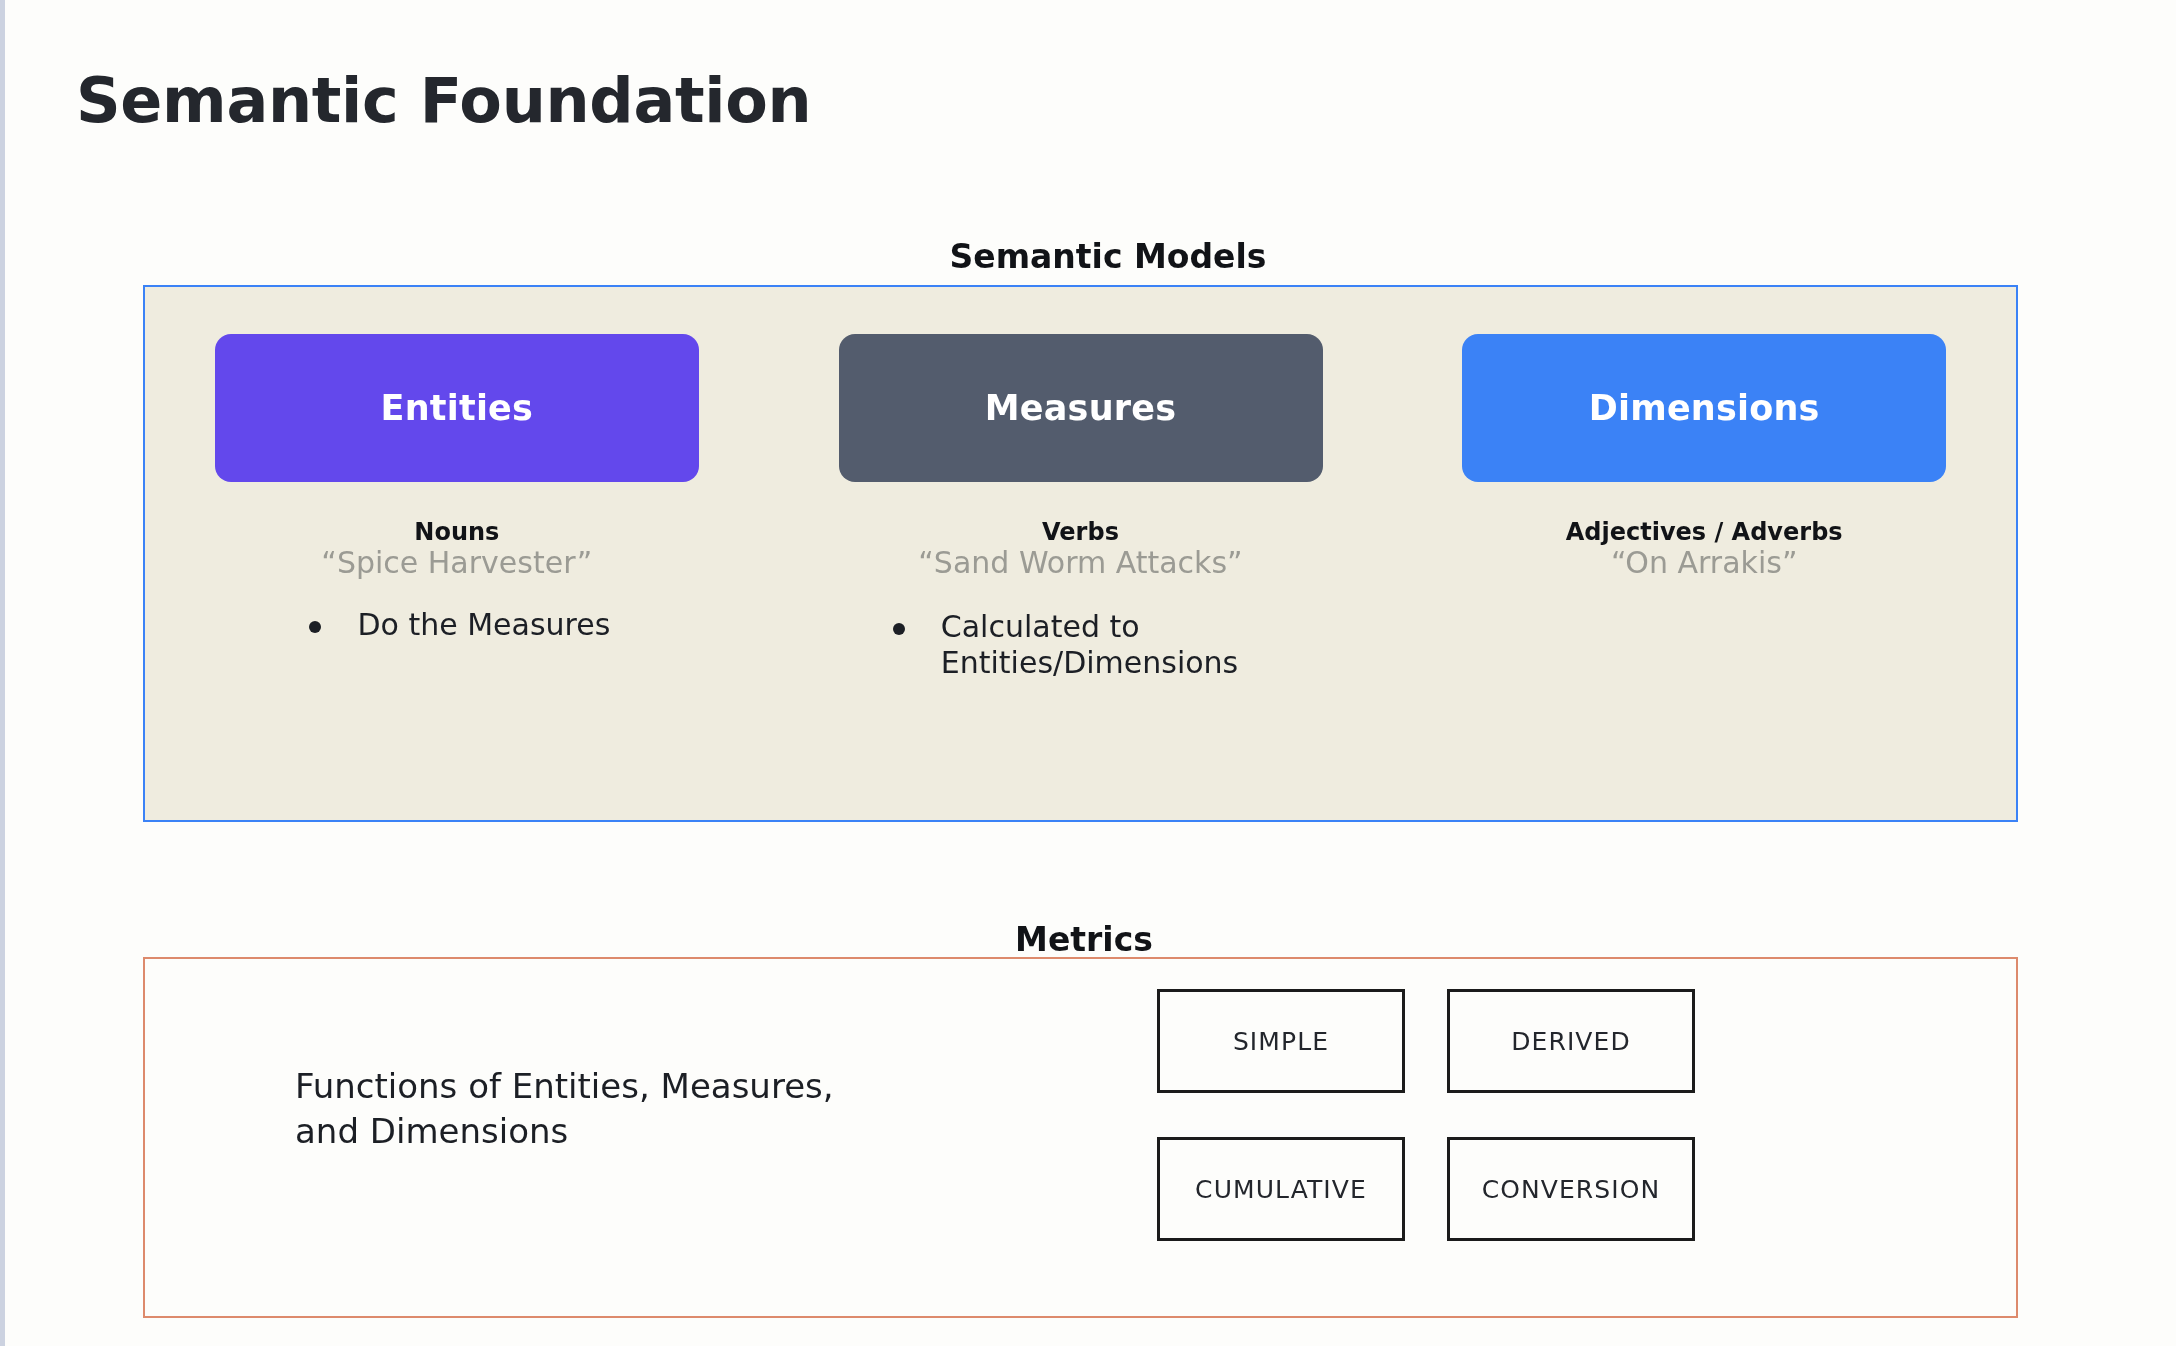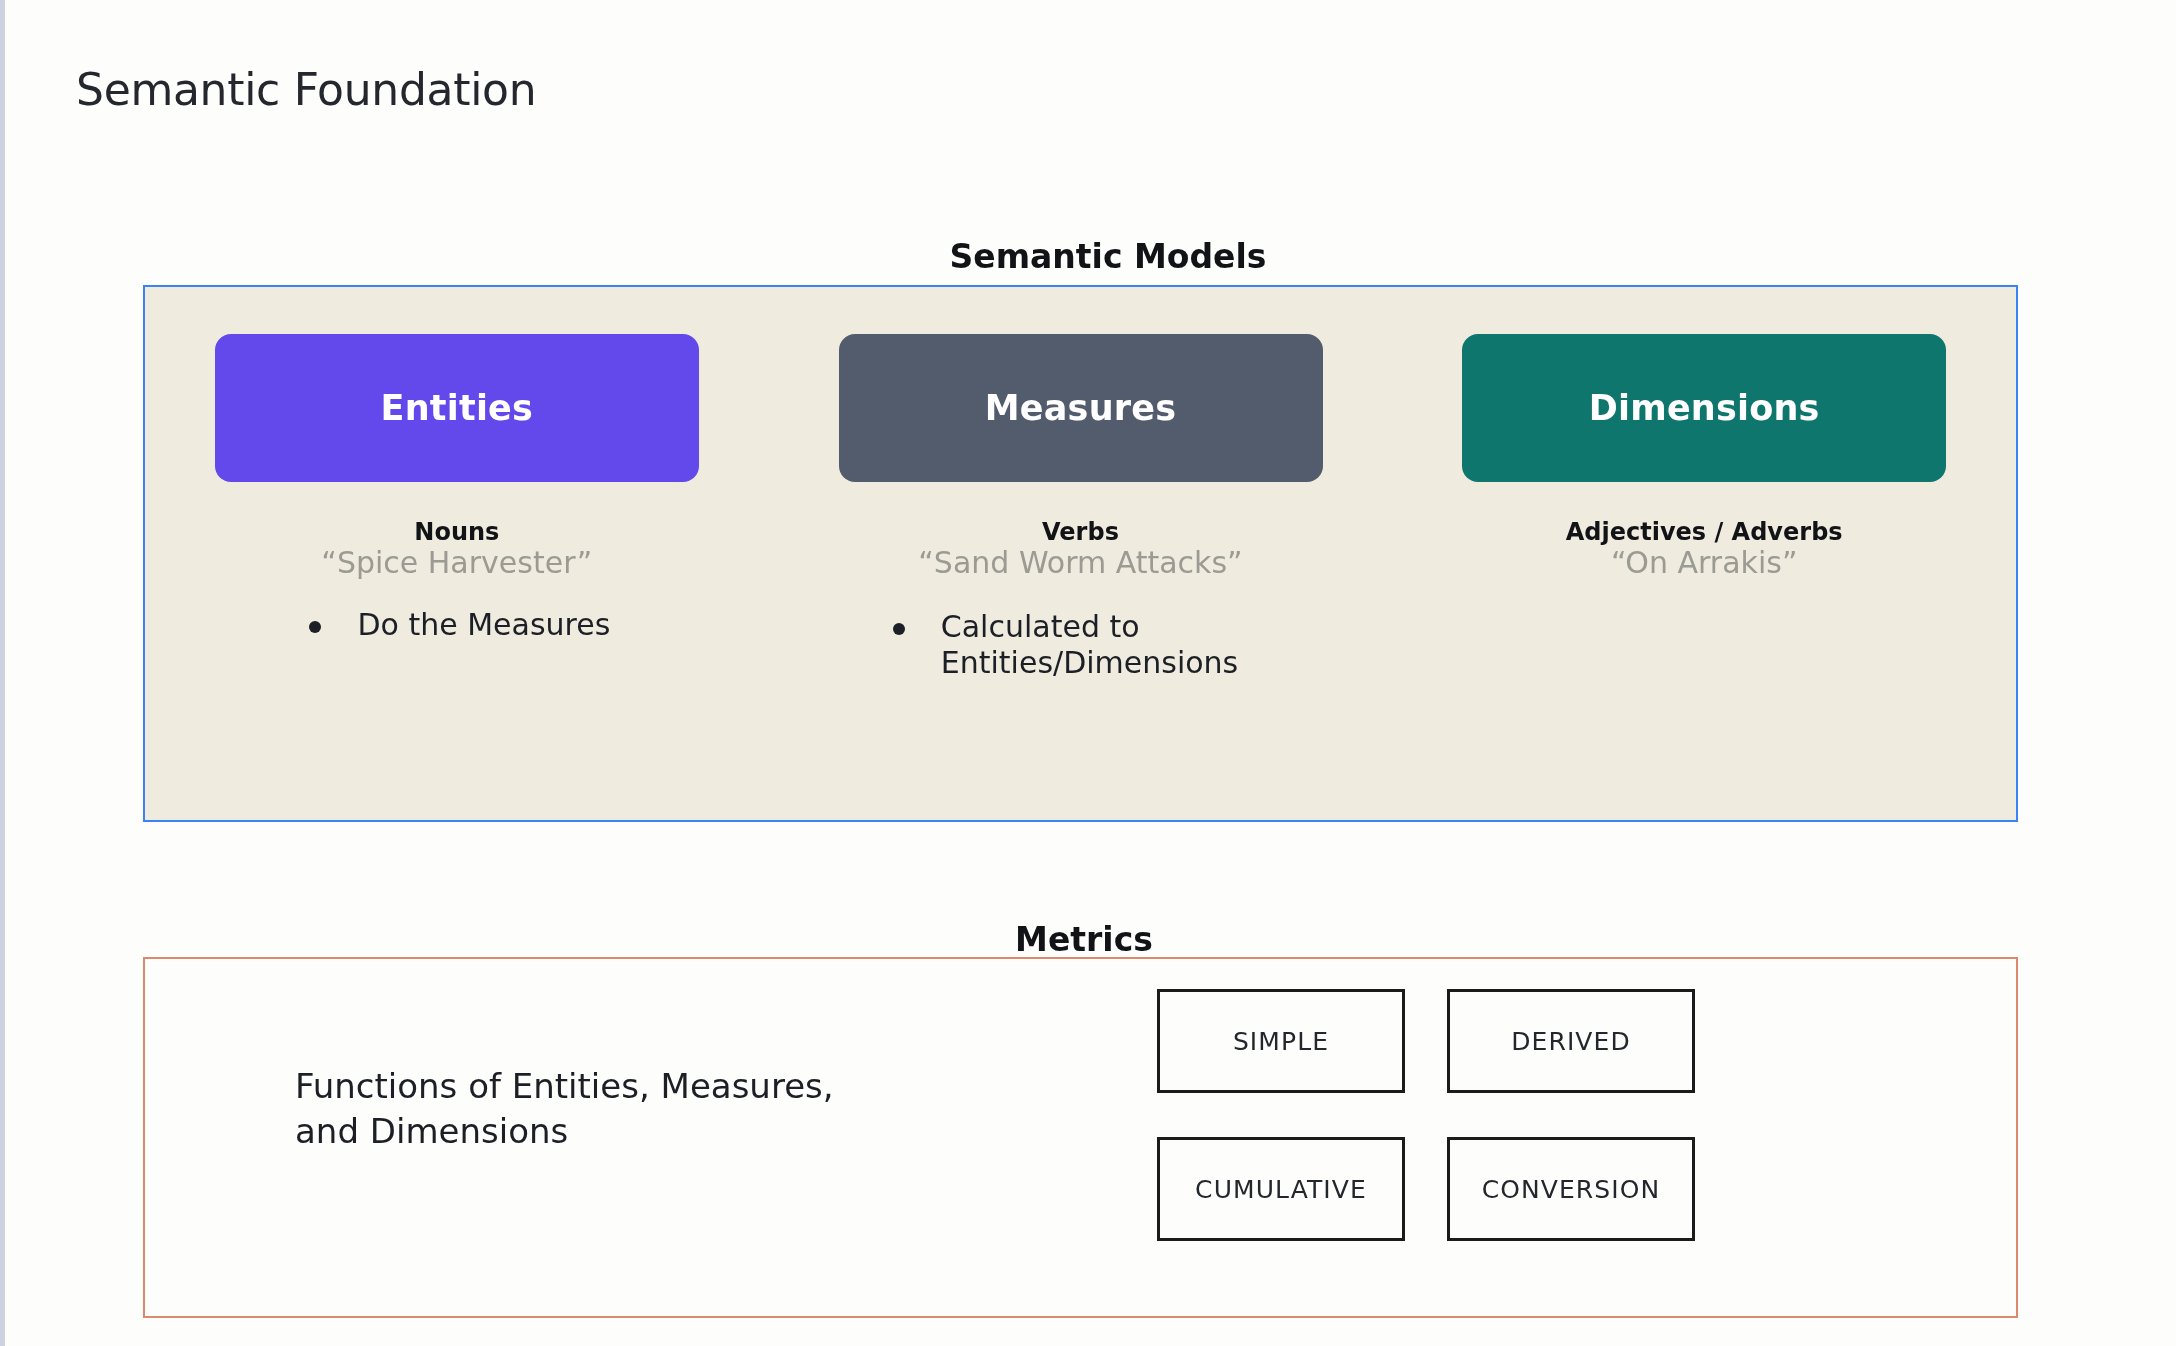--- a/index.html
+++ b/index.html
@@ -23,22 +23,22 @@
     left: 0; top: 0;
     width: 5px; height: 1346px;
     background: #ccd2e0;
   }
 
   
   .page-title {
     position: absolute;
     left: 76px;
     top: 64px;
-    font-size: 44px;
-    font-weight: 400;
+    font-size: 62px;
+    font-weight: 700;
     color: #24272d;
     letter-spacing: -0.3px;
     white-space: nowrap;
   }
 
   
   .section-header {
     position: absolute;
     font-size: 33px;
     font-weight: 700;
@@ -85,21 +85,21 @@
     align-items: center;
     justify-content: center;
     color: #ffffff;
     font-size: 35px;
     font-weight: 700;
     letter-spacing: 0.2px;
     box-sizing: border-box;
   }
   .pill.entities   { background: #6348ec; }
   .pill.measures   { background: #535c6d; }
-  .pill.dimensions { background: #0f766e; text-align: right; }
+  .pill.dimensions { background: #3b82f6; text-align: right; }
 
   .part-of-speech {
     margin-top: 38px;
     font-size: 24px;
     font-weight: 700;
     color: #111317;
     text-align: right;
     white-space: nowrap;
     line-height: 1.06;
   }

